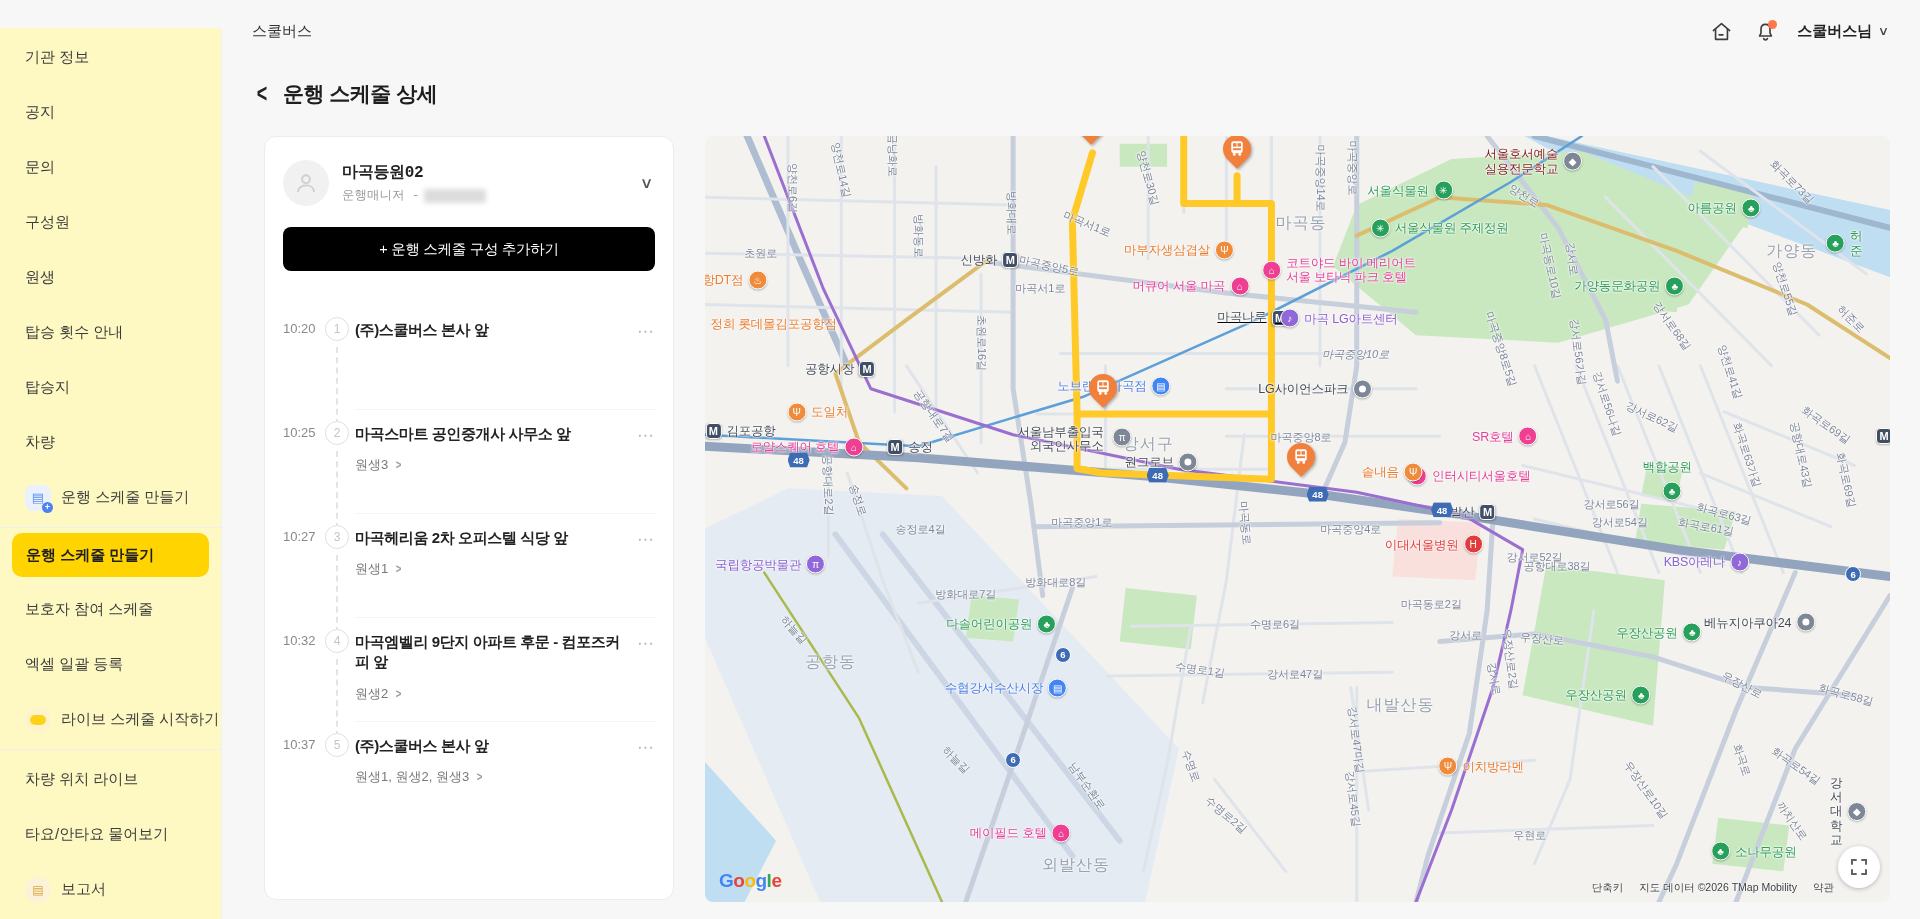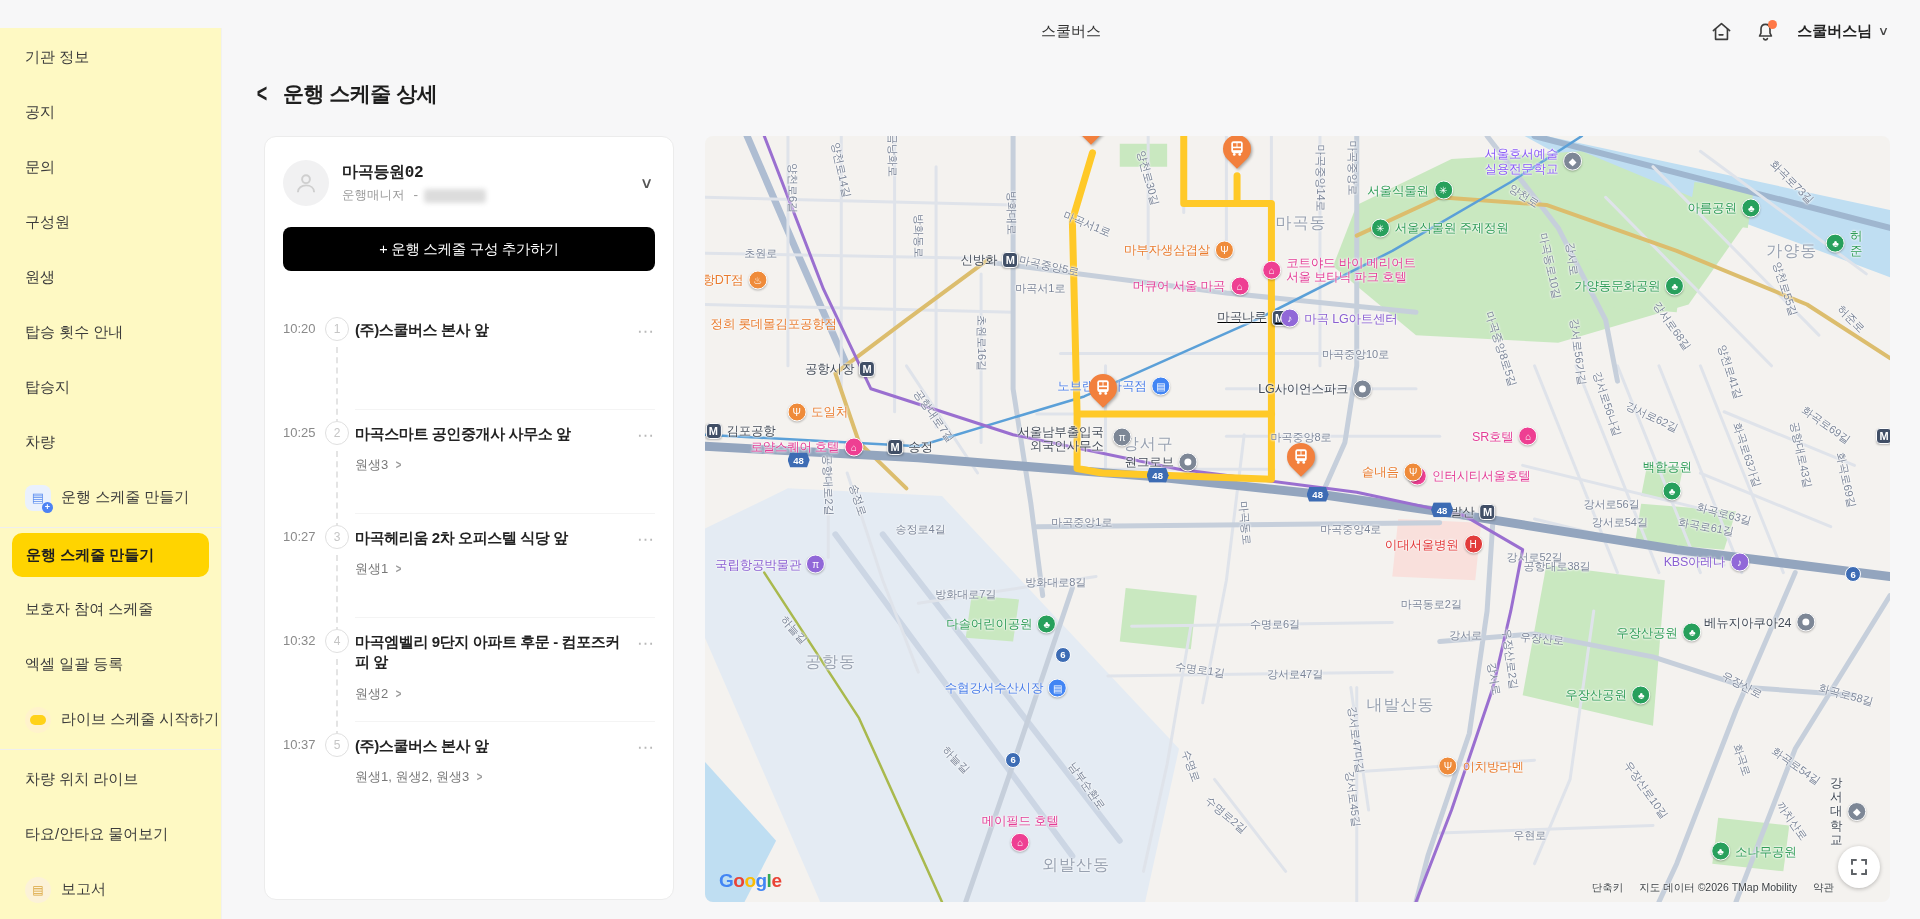--- a/index.html
+++ b/index.html
@@ -11,21 +11,21 @@
   .side-item.active{background:#ffd400;border-radius:10px;margin:5px 12px;height:44px;padding-left:14px;font-weight:700;color:#1f1f1f;}
   .side-div{height:1px;background:#efefef;margin:2px 0;}
   .s-ico{width:26px;height:26px;border-radius:8px;margin-right:10px;display:flex;align-items:center;justify-content:center;position:relative;flex:0 0 auto;font-size:13px;}
   .s-ico.doc{background:#eaf1fd;color:#5b8def;}
   .s-ico.doc .plus{position:absolute;right:-2px;bottom:-2px;width:11px;height:11px;border-radius:50%;background:#4d82f3;color:#fff;font-size:9px;line-height:11px;text-align:center;font-style:normal;font-weight:700;}
   .s-ico.live{background:#fff3cc;border-radius:50%;}
   .s-ico.live .livepill{width:16px;height:10px;border-radius:5px;background:#ffd21a;display:block;color:#fff;font-size:6px;line-height:10px;text-align:center;font-weight:700;}
   .s-ico.report{background:#fcf2d8;border-radius:50%;color:#d9a53f;font-size:12px;}
   
   .content{position:absolute;left:222px;top:0;right:0;bottom:0;}
-  .topbar{position:absolute;left:0;right:0;top:0;height:62px;display:flex;align-items:center;padding:0 30px;box-sizing:border-box;justify-content:center;}
+  .topbar{position:absolute;left:0;right:0;top:0;height:62px;display:flex;align-items:center;padding:0 30px;box-sizing:border-box;}
   .app-title{font-size:15px;color:#333;}
   .top-right{position:absolute;right:32px;top:0;height:62px;display:flex;align-items:center;gap:20px;}
   .tr-ico{width:24px;height:24px;position:relative;cursor:pointer;display:flex;align-items:center;justify-content:center;}
   .bell-dot{position:absolute;right:0px;top:1px;width:9px;height:9px;border-radius:50%;background:#ff7847;}
   .user-chip{display:flex;align-items:center;gap:7px;font-size:15px;color:#222;font-weight:600;cursor:pointer;}
   .chev{font-size:12px;color:#444;font-weight:400;transform:scaleX(1.3);}
   .page-head{position:absolute;left:33px;top:80px;display:flex;align-items:center;gap:14px;}
   .back-btn{font-size:24px;font-weight:600;color:#222;transform:scale(0.75,1.05);cursor:pointer;line-height:1;}
   .page-title{font-size:21px;font-weight:700;color:#1e1e1e;letter-spacing:-0.5px;}
   
@@ -346,21 +346,21 @@
       <span class="mlabel" style="left: 18%; top: 13%; transform: translate(-50%, -50%) rotate(90deg);">방화동로</span>
       <span class="mlabel" style="left: 4.7%; top: 15.3%;">초원로</span>
       <span class="mlabel" style="left: 25.8%; top: 10%; transform: translate(-50%, -50%) rotate(90deg);">방화대로</span>
       <span class="mlabel" style="left: 23.3%; top: 27%; transform: translate(-50%, -50%) rotate(90deg);">초원로16길</span>
       <span class="mlabel" style="left: 28.3%; top: 19.9%;">마곡서1로</span>
       <span class="mlabel" style="left: 32.2%; top: 11.5%; transform: translate(-50%, -50%) rotate(22deg);">마곡서1로</span>
       <span class="mlabel" style="left: 37.4%; top: 5.5%; transform: translate(-50%, -50%) rotate(75deg);">양천로30길</span>
       <span class="mlabel" style="left: 29%; top: 17%; transform: translate(-50%, -50%) rotate(12deg);">마곡중앙5로</span>
       <span class="mlabel" style="left: 51.9%; top: 5.5%; transform: translate(-50%, -50%) rotate(90deg);">마곡중앙14로</span>
       <span class="mlabel" style="left: 54.6%; top: 4.2%; transform: translate(-50%, -50%) rotate(90deg);">마곡중앙로</span>
-      <span class="mlabel" style="left: 54.9%; top: 28.4%;">마곡중앙10로</span>
+      <span class="mlabel" style="left: 54.9%; top: 28.4%; font-style: italic;">마곡중앙10로</span>
       <span class="mlabel" style="left: 50.3%; top: 39.3%;">마곡중앙8로</span>
       <span class="mlabel" style="left: 31.8%; top: 50.4%;">마곡중앙1로</span>
       <span class="mlabel" style="left: 54.5%; top: 51.3%;">마곡중앙4로</span>
       <span class="mlabel" style="left: 45.6%; top: 50.5%; transform: translate(-50%, -50%) rotate(85deg);">마곡동로</span>
       <span class="mlabel" style="left: 12.9%; top: 47.5%; transform: translate(-50%, -50%) rotate(72deg);">송정로</span>
       <span class="mlabel" style="left: 18.2%; top: 51.3%;">송정로4길</span>
       <span class="mlabel" style="left: 10.4%; top: 45.5%; transform: translate(-50%, -50%) rotate(88deg);">공항대로2길</span>
       <span class="mlabel" style="left: 19.3%; top: 36.5%; transform: translate(-50%, -50%) rotate(55deg);">공항대로7길</span>
       <span class="mlabel" style="left: 22%; top: 59.8%;">방화대로7길</span>
       <span class="mlabel" style="left: 29.6%; top: 58.2%;">방화대로8길</span>
@@ -442,21 +442,21 @@
         <span class="pico " style="background: rgb(145, 104, 216);">π</span>
       </div>
       <div class="poi" style="left: 25%; top: 63.7%;">
         <span class="ptxt" style="color: rgb(47, 156, 87); text-align: right;">다솔어린이공원</span>
         <span class="pico " style="background: rgb(39, 160, 92);">♣</span>
       </div>
       <div class="poi" style="left: 25.4%; top: 72%;">
         <span class="ptxt" style="color: rgb(74, 125, 232); text-align: right;">수협강서수산시장</span>
         <span class="pico " style="background: rgb(66, 133, 244);">▤</span>
       </div>
-      <div class="poi" style="left: 26.6%; top: 91%; flex-direction: column;">
+      <div class="poi" style="left: 26.6%; top: 91%;">
         <span class="ptxt" style="color: rgb(227, 61, 150); text-align: right;">메이필드 호텔</span>
         <span class="pico " style="background: rgb(238, 63, 146);">⌂</span>
       </div>
       <div class="poi" style="left: 24%; top: 16.2%;">
         <span class="ptxt" style="color: rgb(67, 75, 87); text-align: right;">신방화</span>
         <span class="pico metro">M</span>
       </div>
       <div class="poi" style="left: 11.4%; top: 30.4%;">
         <span class="ptxt" style="color: rgb(67, 75, 87); text-align: right;">공항시장</span>
         <span class="pico metro">M</span>
@@ -492,21 +492,21 @@
       </div>
       <div class="poi" style="left: 59.5%; top: 7.1%;">
         <span class="ptxt" style="color: rgb(47, 156, 87); text-align: right;">서울식물원</span>
         <span class="pico " style="background: rgb(39, 160, 92);">✳</span>
       </div>
       <div class="poi" style="left: 62%; top: 12%;">
         <span class="pico " style="background: rgb(39, 160, 92);">✳</span>
         <span class="ptxt" style="color: rgb(47, 156, 87); text-align: left;">서울식물원 주제정원</span>
       </div>
       <div class="poi" style="left: 69.9%; top: 3.3%;">
-        <span class="ptxt" style="color: #8b5cf6; text-align: left;">서울호서예술
+        <span class="ptxt" style="color: #7f1d1d; text-align: left;">서울호서예술
 실용전문학교</span>
         <span class="pico " style="background: rgb(125, 135, 150);">◆</span>
       </div>
       <div class="poi" style="left: 86%; top: 9.4%;">
         <span class="ptxt" style="color: rgb(47, 156, 87); text-align: right;">아름공원</span>
         <span class="pico " style="background: rgb(39, 160, 92);">♣</span>
       </div>
       <div class="poi" style="left: 96.4%; top: 14%;">
         <span class="pico " style="background: rgb(39, 160, 92);">♣</span>
         <span class="ptxt" style="color: rgb(47, 156, 87); text-align: left;">허준</span>

